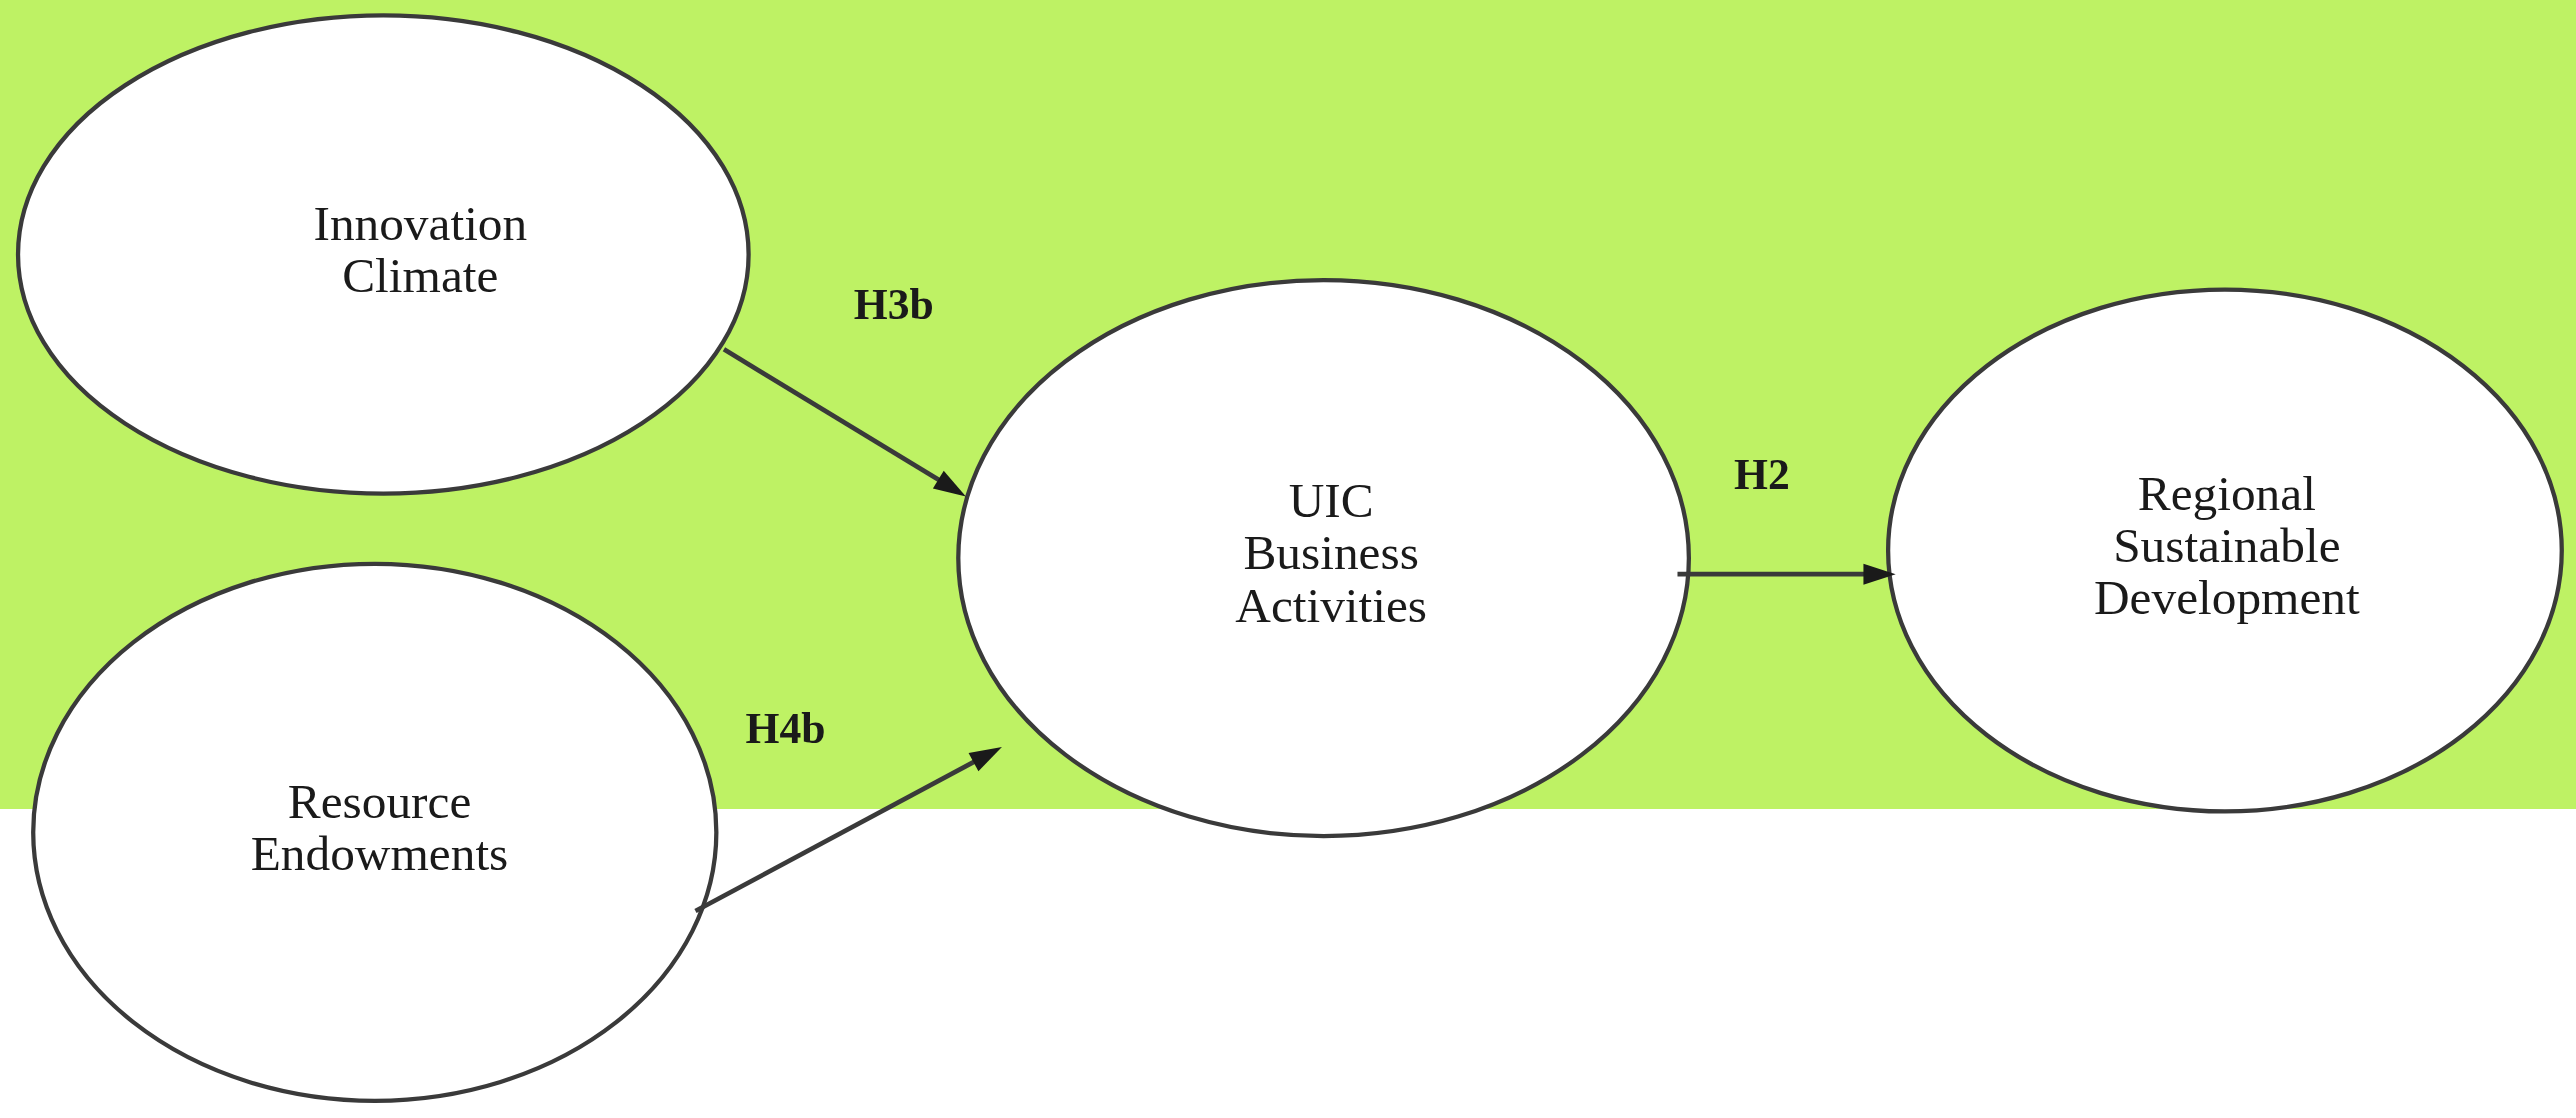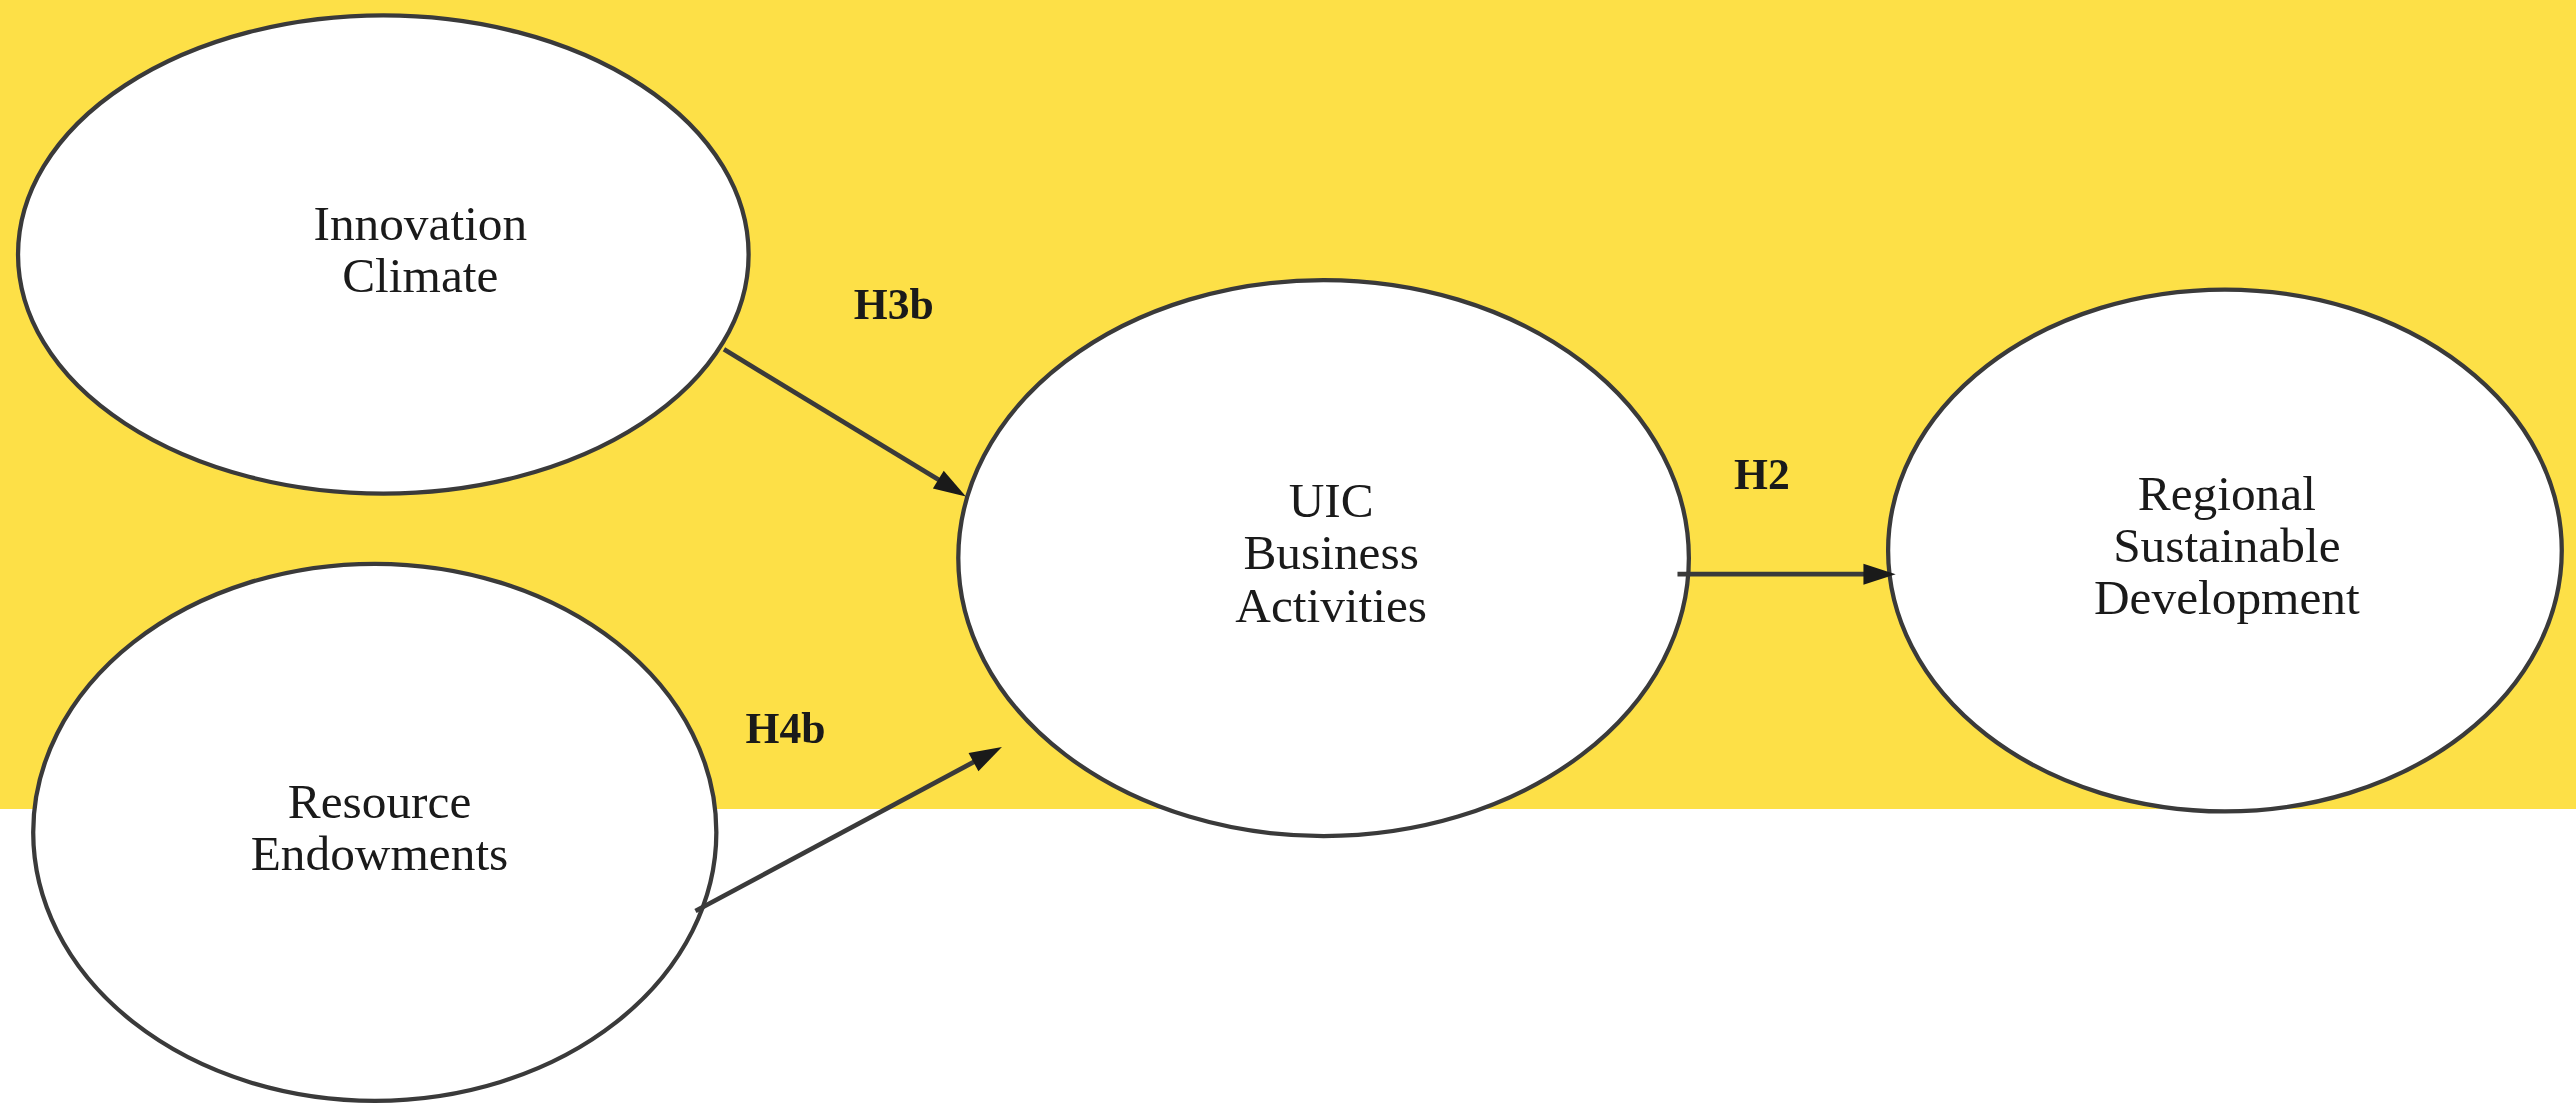--- a/index.html
+++ b/index.html
@@ -10,21 +10,21 @@
   body {
     width: 2576px;
     height: 1119px;
     overflow: hidden;
     font-family: "Liberation Serif", "DejaVu Serif", serif;
   }
   #diagram-root {
     position: relative;
     width: 2576px;
     height: 809px;
-    background: #fde047;
+    background: #bef264;
   }
   svg.diagram-canvas {
     display: block;
     width: 2576px;
     height: 1119px;
   }
   .node-ellipse {
     fill: #ffffff;
     stroke: #3a3a3a;
     stroke-width: 4.5;

